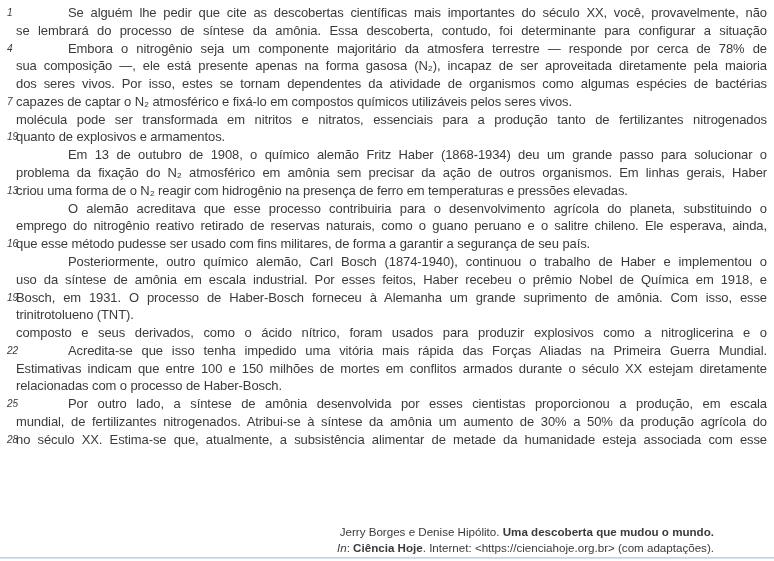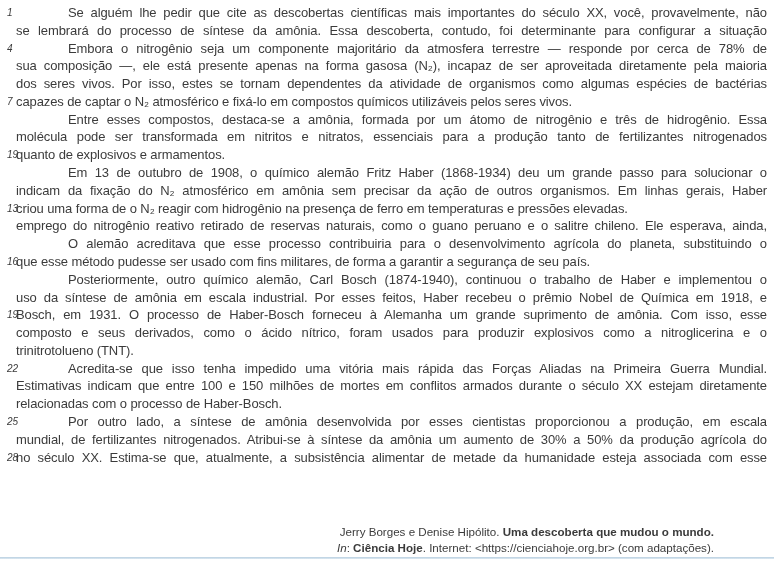--- a/index.html
+++ b/index.html
@@ -106,73 +106,69 @@
       <div class="line">
       <span class="num"></span>
       <span class="txt">dos seres vivos. Por isso, estes se tornam dependentes da atividade de organismos como algumas espécies de bactérias</span>
     </div>
       <div class="line">
       <span class="num">7</span>
       <span class="txt end">capazes de captar o N₂ atmosférico e fixá-lo em compostos químicos utilizáveis pelos seres vivos.</span>
     </div>
       <div class="line">
       <span class="num"></span>
-      <span class="txt ind">Entre esses compostos, destaca-se a amônia, formada por um átomo de nitrogênio e três de hidrogênio. Essa</span>
-    </div>
-      <div class="line">
-      <span class="num"></span>
       <span class="txt">molécula pode ser transformada em nitritos e nitratos, essenciais para a produção tanto de fertilizantes nitrogenados</span>
     </div>
       <div class="line">
       <span class="num">19</span>
       <span class="txt end">quanto de explosivos e armamentos.</span>
     </div>
       <div class="line">
       <span class="num"></span>
       <span class="txt ind">Em 13 de outubro de 1908, o químico alemão Fritz Haber (1868-1934) deu um grande passo para solucionar o</span>
     </div>
       <div class="line">
       <span class="num"></span>
-      <span class="txt">indicam da fixação do N₂ atmosférico em amônia sem precisar da ação de outros organismos. Em linhas gerais, Haber</span>
+      <span class="txt">problema da fixação do N₂ atmosférico em amônia sem precisar da ação de outros organismos. Em linhas gerais, Haber</span>
     </div>
       <div class="line">
       <span class="num">13</span>
       <span class="txt end">criou uma forma de o N₂ reagir com hidrogênio na presença de ferro em temperaturas e pressões elevadas.</span>
     </div>
       <div class="line">
       <span class="num"></span>
+      <span class="txt ind">O alemão acreditava que esse processo contribuiria para o desenvolvimento agrícola do planeta, substituindo o</span>
+    </div>
+      <div class="line">
+      <span class="num"></span>
       <span class="txt">emprego do nitrogênio reativo retirado de reservas naturais, como o guano peruano e o salitre chileno. Ele esperava, ainda,</span>
-    </div>
-      <div class="line">
-      <span class="num"></span>
-      <span class="txt ind">O alemão acreditava que esse processo contribuiria para o desenvolvimento agrícola do planeta, substituindo o</span>
     </div>
       <div class="line">
       <span class="num">16</span>
       <span class="txt end">que esse método pudesse ser usado com fins militares, de forma a garantir a segurança de seu país.</span>
     </div>
       <div class="line">
       <span class="num"></span>
       <span class="txt ind">Posteriormente, outro químico alemão, Carl Bosch (1874-1940), continuou o trabalho de Haber e implementou o</span>
     </div>
       <div class="line">
       <span class="num"></span>
       <span class="txt">uso da síntese de amônia em escala industrial. Por esses feitos, Haber recebeu o prêmio Nobel de Química em 1918, e</span>
     </div>
       <div class="line">
       <span class="num">19</span>
       <span class="txt">Bosch, em 1931. O processo de Haber-Bosch forneceu à Alemanha um grande suprimento de amônia. Com isso, esse</span>
     </div>
       <div class="line">
       <span class="num"></span>
+      <span class="txt end">trinitrotolueno (TNT).</span>
+    </div>
+      <div class="line">
+      <span class="num"></span>
       <span class="txt">composto e seus derivados, como o ácido nítrico, foram usados para produzir explosivos como a nitroglicerina e o</span>
-    </div>
-      <div class="line">
-      <span class="num"></span>
-      <span class="txt end">trinitrotolueno (TNT).</span>
     </div>
       <div class="line">
       <span class="num">22</span>
       <span class="txt ind">Acredita-se que isso tenha impedido uma vitória mais rápida das Forças Aliadas na Primeira Guerra Mundial.</span>
     </div>
       <div class="line">
       <span class="num"></span>
       <span class="txt">Estimativas indicam que entre 100 e 150 milhões de mortes em conflitos armados durante o século XX estejam diretamente</span>
     </div>
       <div class="line">

